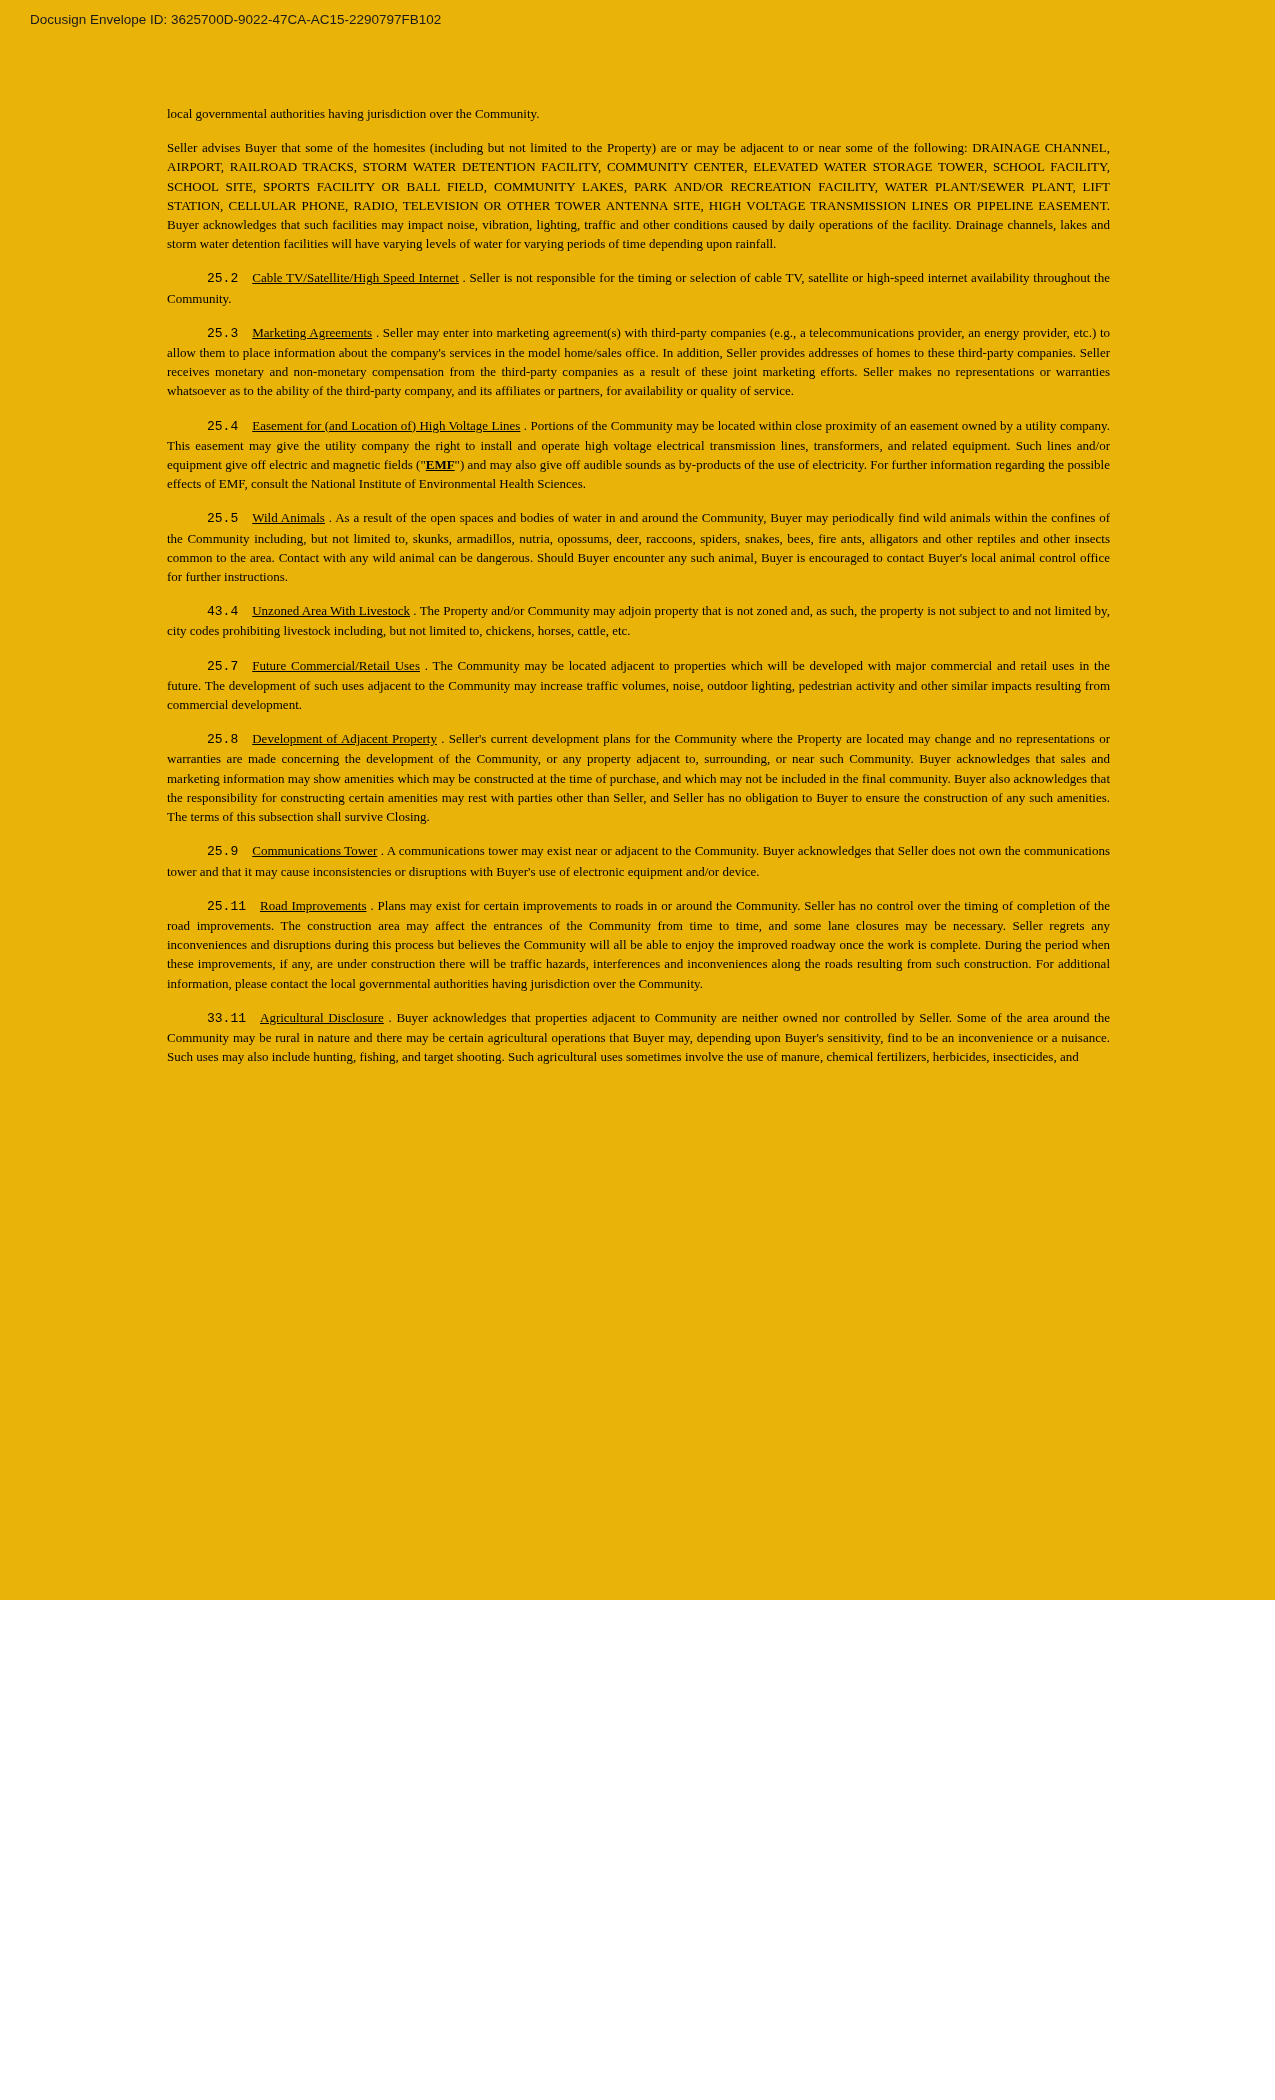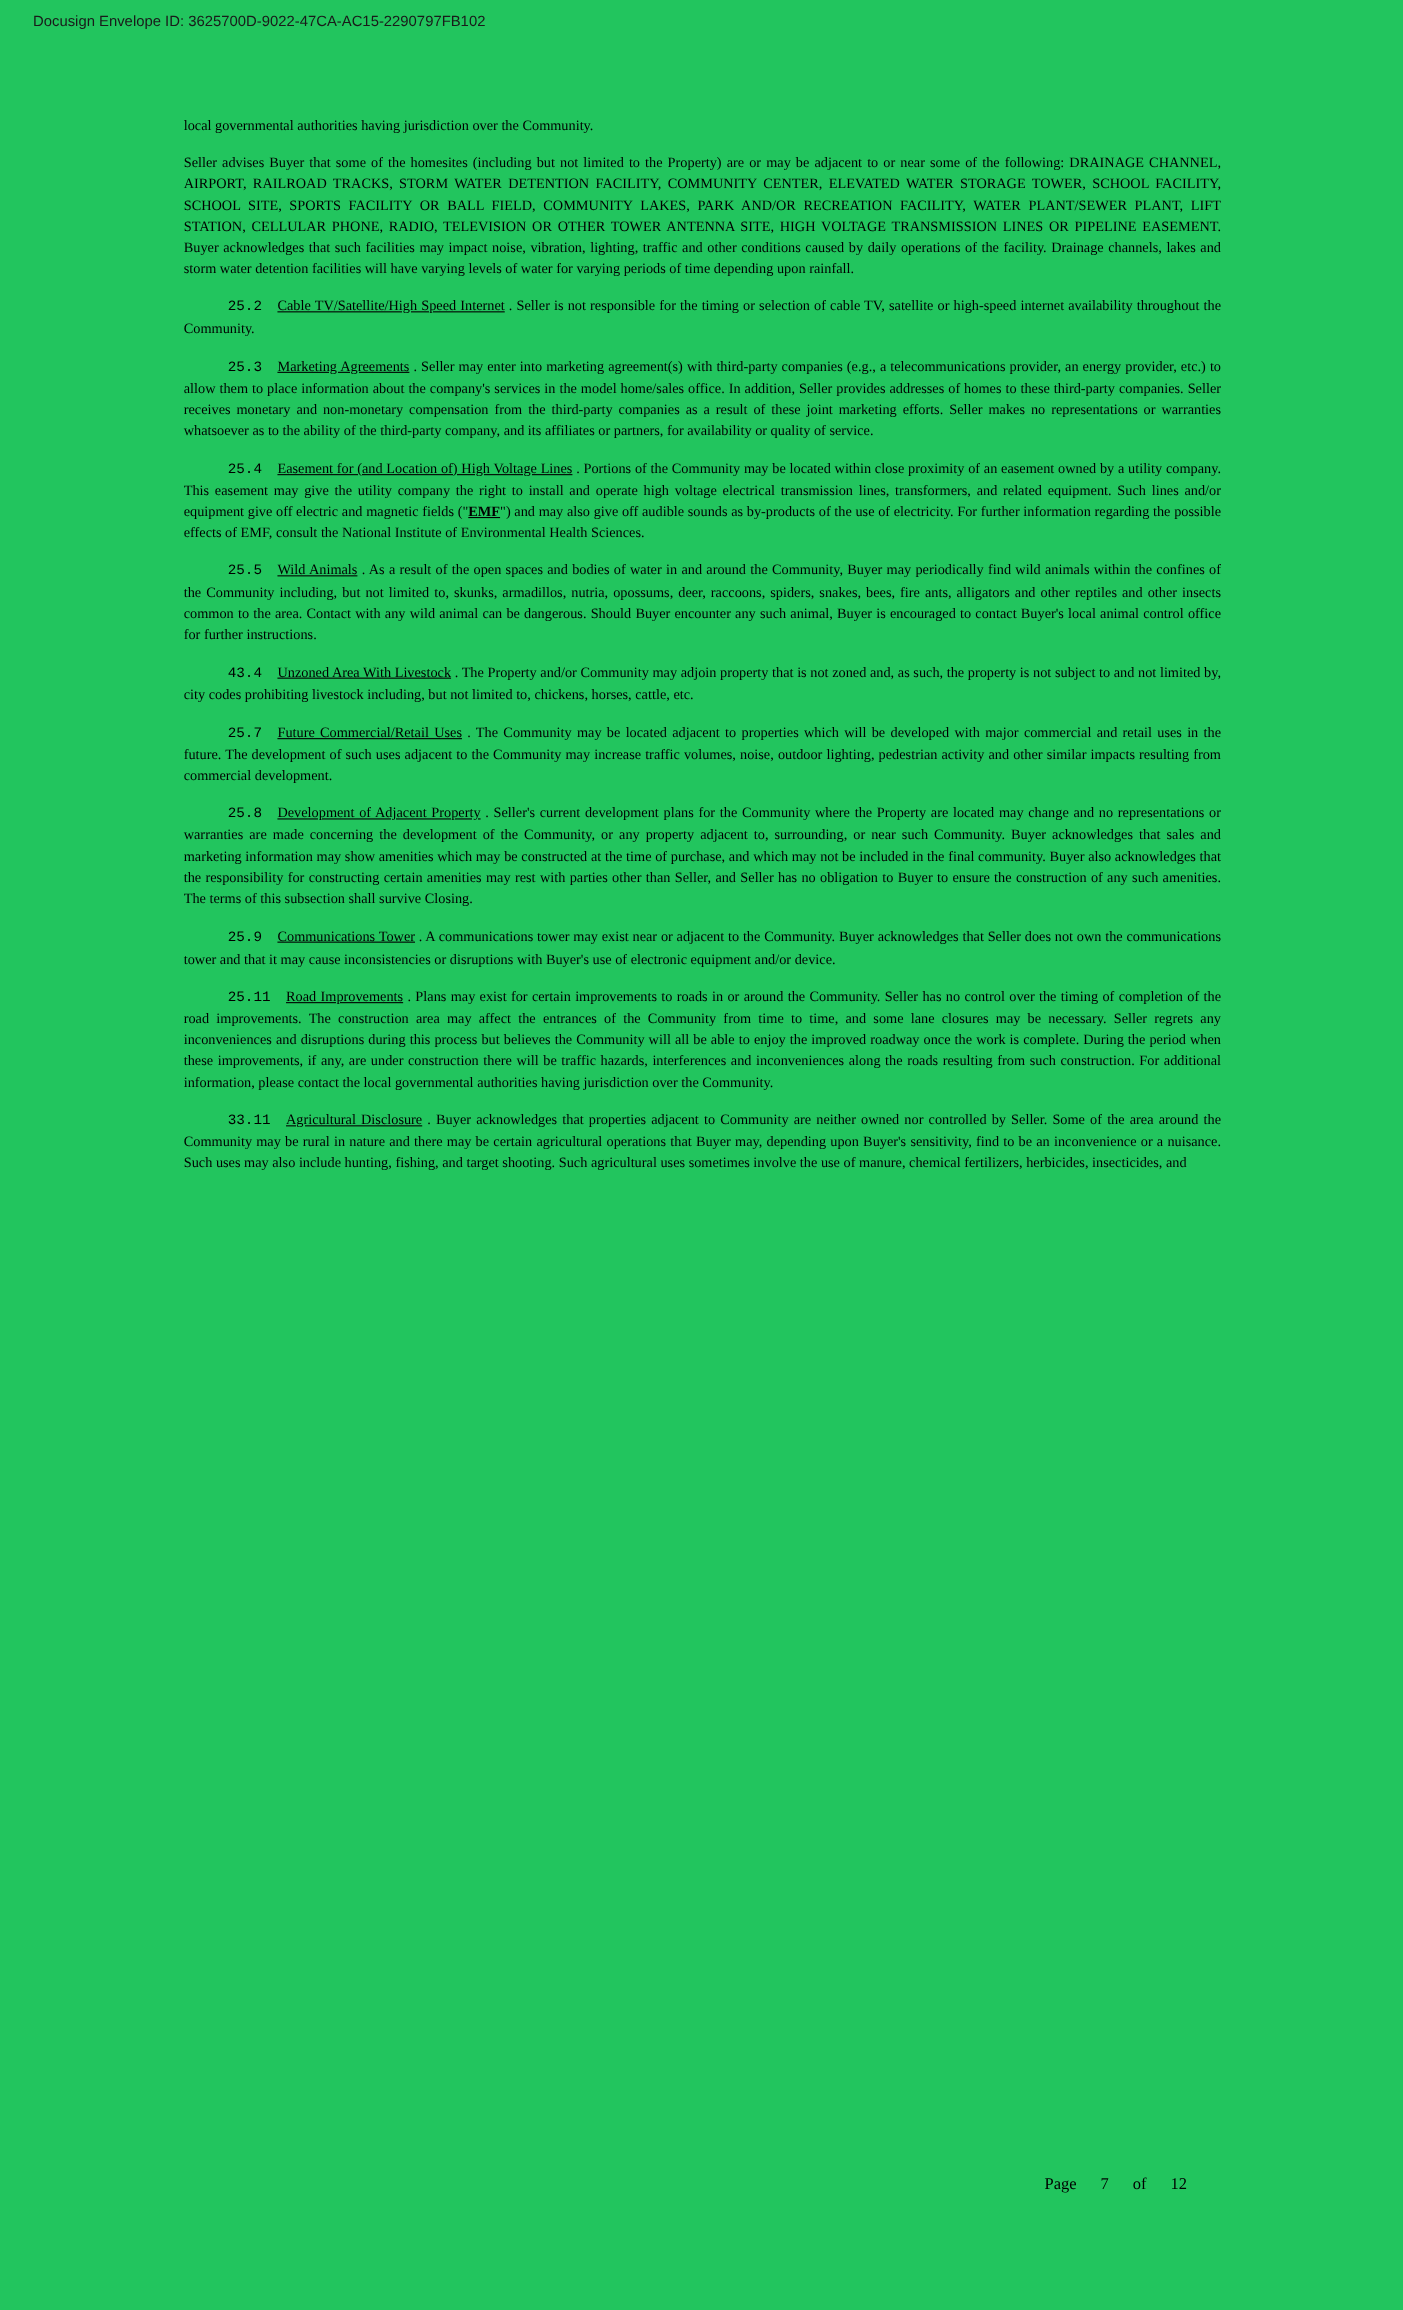--- a/index.html
+++ b/index.html
@@ -1,20 +1,20 @@
 <!DOCTYPE html>
 <html><head>
 <meta charset="utf-8">
 <style>
   html,body { margin:0; padding:0; background:#ffffff; }
   .page {
     position:relative;
     width:1275px;
-    height:2100px;
-    background:#22c55e;
+    height:1600px;
+    background:#eab308;
     font-family:"Liberation Serif", serif;
     color:#000000;
     overflow:hidden;
   }
   .envelope {
     position:absolute;
     top:12px;
     left:30px;
     font-family:"Liberation Sans", sans-serif;
     font-size:13.5px;

